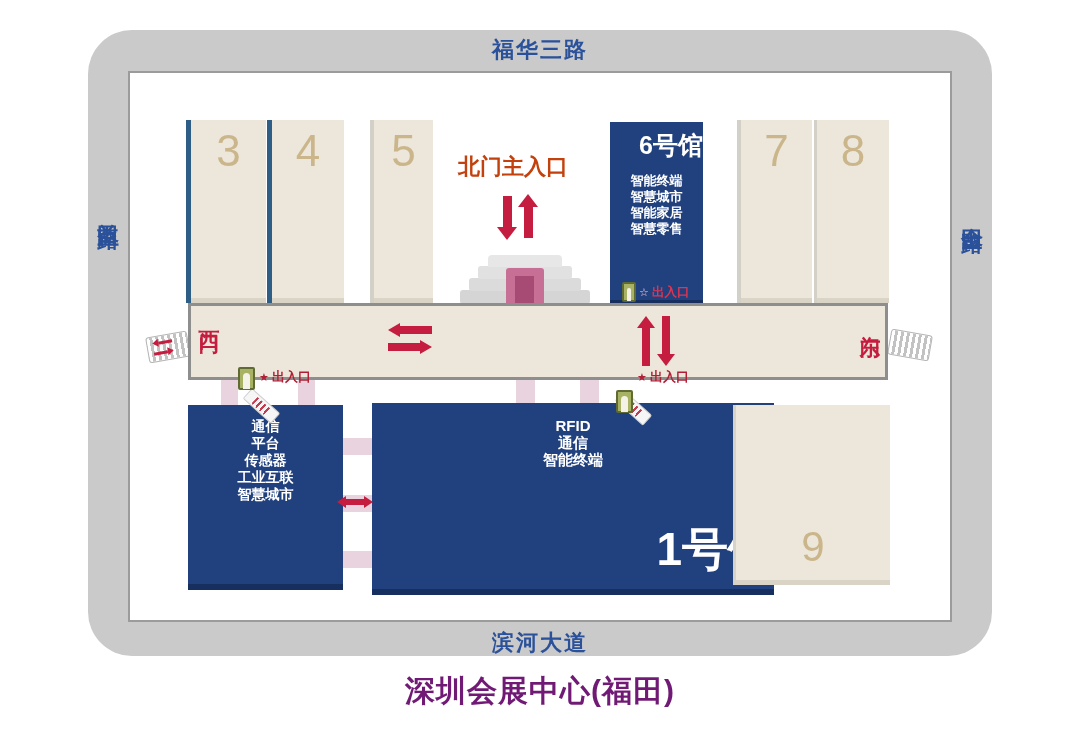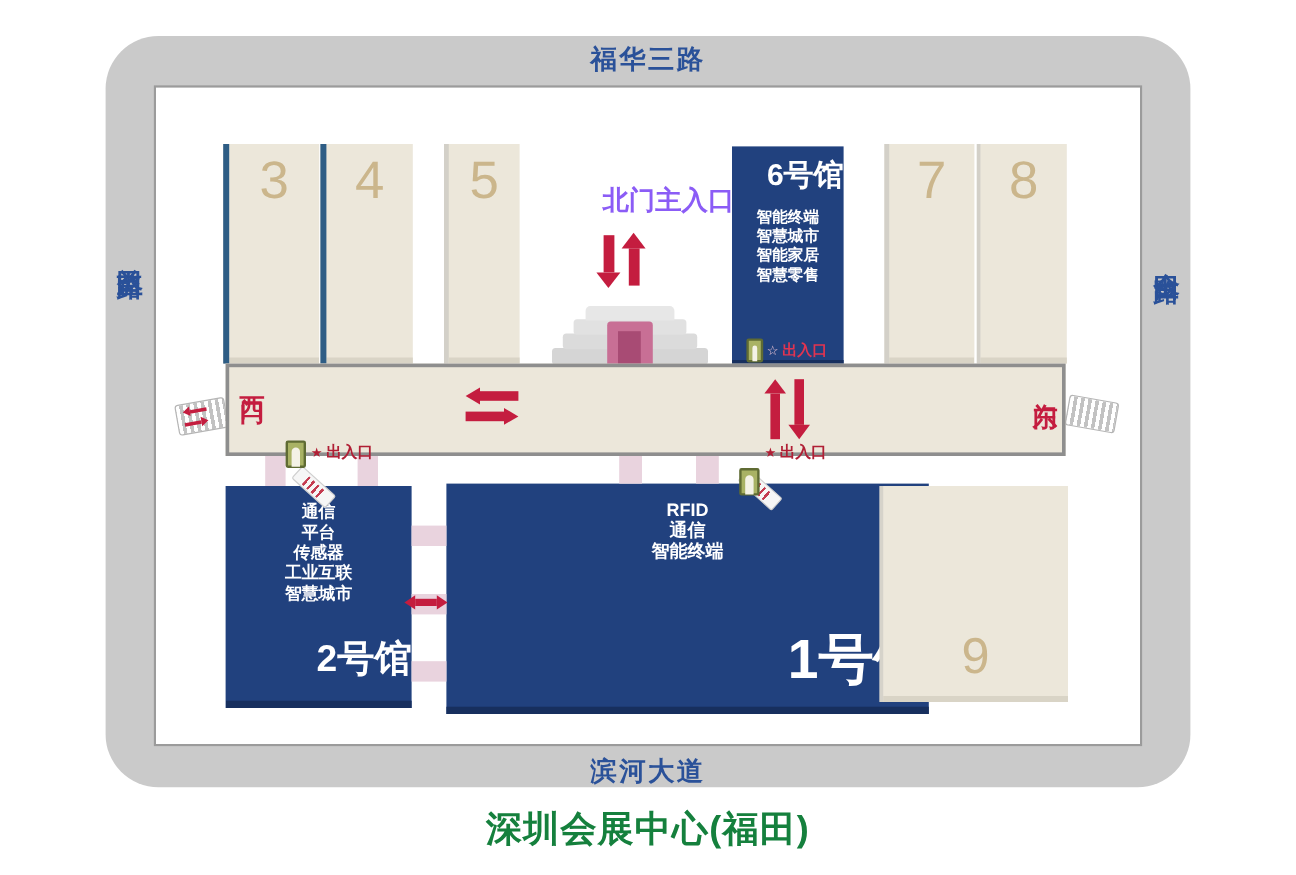--- a/index.html
+++ b/index.html
@@ -40,21 +40,21 @@
   .ramp { width:38px; height:14px; background:#f6f6f6; border:1px solid #cfcfcf; border-radius:2px;
           display:flex; align-items:center; justify-content:center; z-index:4; }
   .ramp i { width:18px; height:9px; background:repeating-linear-gradient(90deg,#c43b50 0 2px,#f6f6f6 2px 5px); }
   .awn { height:26px; border-radius:3px; border:1px solid #b5b5b5;
          background:repeating-linear-gradient(90deg,#ffffff 0 3px,#c2c2c2 3px 6px); z-index:1; }
 
   .ah { display:flex; align-items:center; z-index:4; }
   .av { display:flex; flex-direction:column; align-items:center; z-index:4; }
 
   .title { left:88px; top:671px; width:904px; text-align:center; font-size:30px; font-weight:bold;
-           color:#15803d; letter-spacing:1px; }
+           color:#701a75; letter-spacing:1px; }
 </style>
 </head>
 <body>
 
 <div id="stage">
 
   <div class="abs roadFrame"></div>
   <div class="abs inner"></div>
 
   <div class="abs roadLbl" style="left:88px;top:628px;width:904px;text-align:center;">滨河大道</div>
@@ -88,21 +88,21 @@
     </div>
     <div class="exitRow" style="position:absolute;left:12px;bottom:4px;">
       <span class="doorI small">
           <i></i>
         </span>
       <span class="exitStar onBlue">☆</span>
       <span class="exitTxt onBlue" style="font-size:12.5px;">出入口</span>
     </div>
   </div>
 
-  <div class="abs" style="left:472px;top:152px;width:140px;text-align:right;color:#8b5cf6;font-weight:bold;font-size:22px;z-index:3;">北门主入口</div>
+  <div class="abs" style="left:458px;top:152px;width:140px;text-align:left;color:#c2410c;font-weight:bold;font-size:22px;z-index:3;">北门主入口</div>
   <div class="abs av" style="left:497px;top:196px;">
     <i style="width:9px;height:31px;background:#c41d3f;"></i>
     <i style="width:0;height:0;border-left:10px solid transparent;border-right:10px solid transparent;border-top:13px solid #c41d3f;"></i>
   </div>
   <div class="abs av" style="left:518px;top:194px;">
     <i style="width:0;height:0;border-left:10px solid transparent;border-right:10px solid transparent;border-bottom:13px solid #c41d3f;"></i>
     <i style="width:9px;height:31px;background:#c41d3f;"></i>
   </div>
 
   <div>
@@ -188,21 +188,20 @@
   </div>
 
   <div class="abs blue" style="left:188px;top:405px;width:155px;height:185px;">
     <div class="tags" style="margin-top:13px;font-size:14px;line-height:17px;font-weight:bold;">
       <span>通信</span>
       <span>平台</span>
       <span>传感器</span>
       <span>工业互联</span>
       <span>智慧城市</span>
     </div>
-    <div class="hallName" style="position:absolute;bottom:20px;width:100%;font-size:31px;">2号馆</div>
   </div>
 
   <div class="abs blue" style="left:372px;top:403px;width:402px;height:192px;">
     <div class="tags" style="margin-top:14px;font-size:15px;line-height:17px;font-weight:bold;">
       <span>RFID</span>
       <span>通信</span>
       <span>智能终端</span>
     </div>
     <div class="hallName" style="position:absolute;bottom:14px;width:100%;font-size:46px;">1号馆</div>
   </div>

